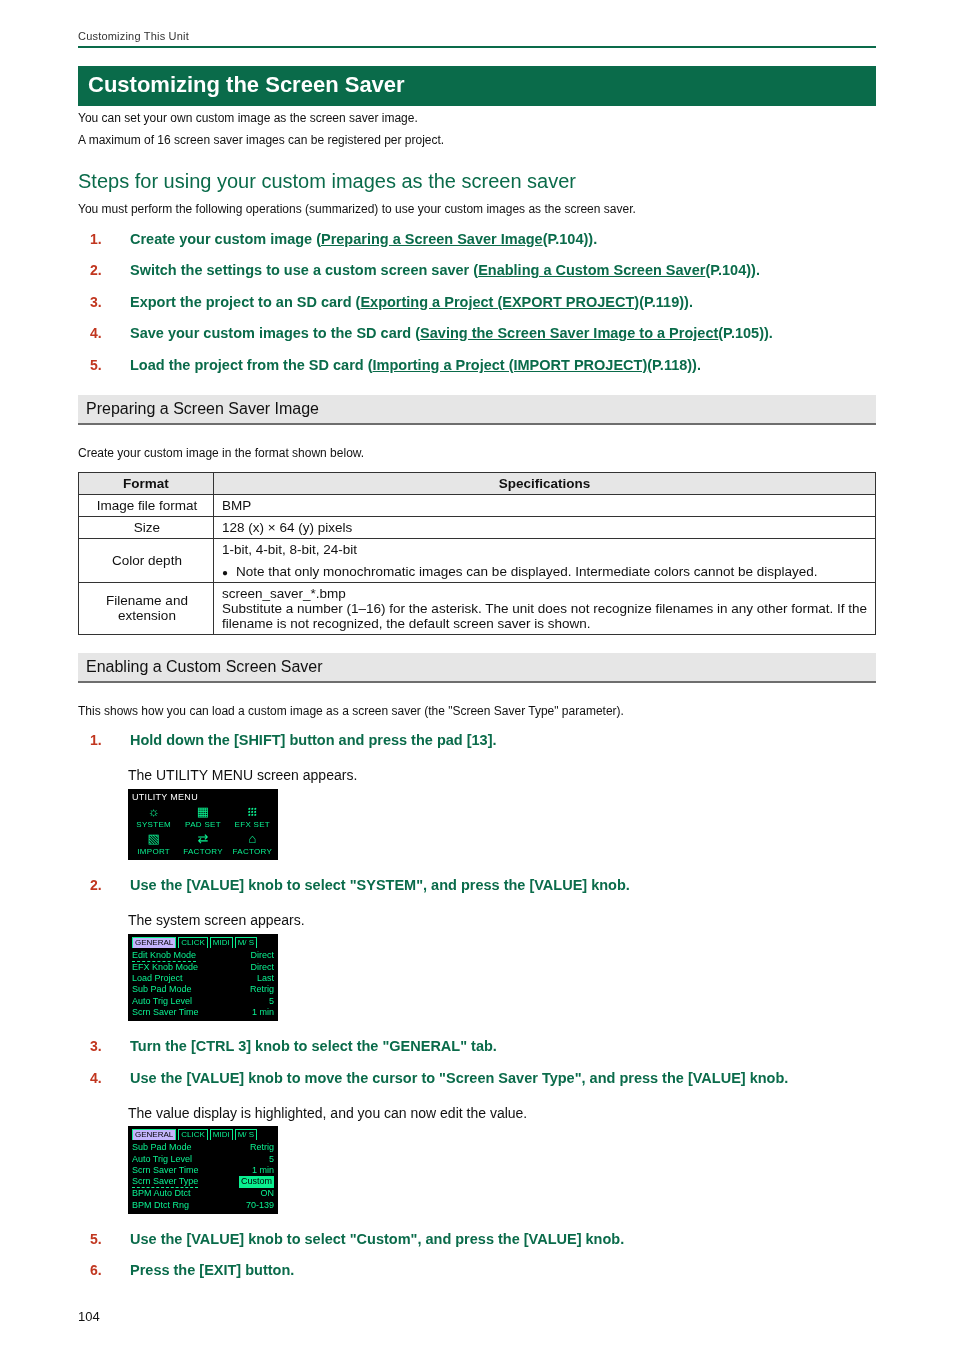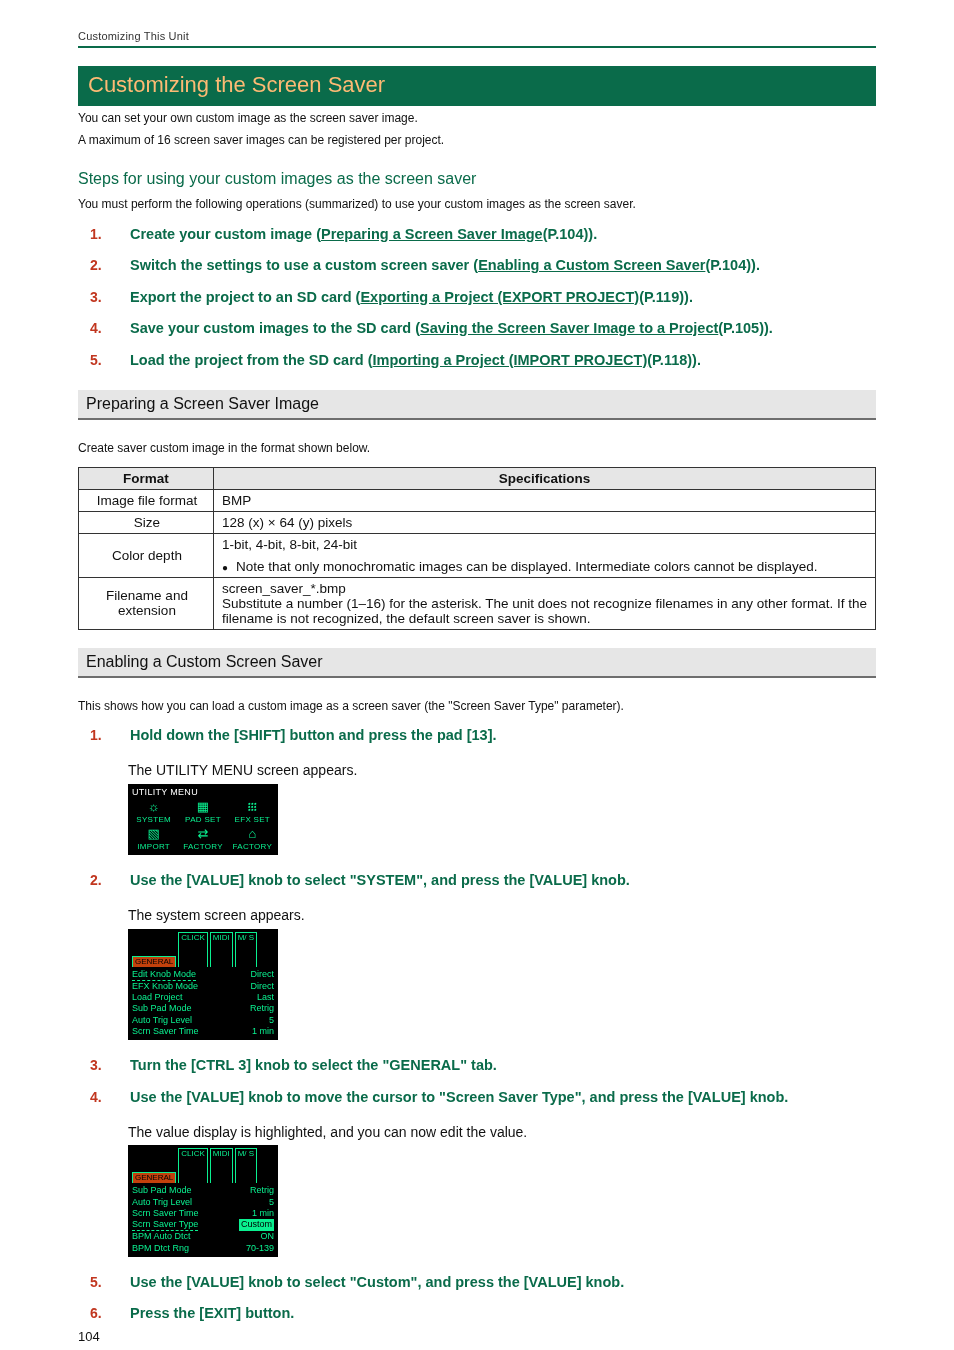--- a/index.html
+++ b/index.html
@@ -19,34 +19,34 @@
   .top-line {
     font-size: 11px;
     color: #333;
     padding-bottom: 4px;
     border-bottom: 2px solid #0a6b4a;
     margin-bottom: 18px;
     letter-spacing: .2px;
   }
   .h1bar {
     background: #0a6b4a;
-    color: #fdba74;
+    color: #ffffff;
     font-size: 22px;
     padding: 6px 10px 8px 10px;
-    font-weight: 400;
+    font-weight: 700;
     margin-bottom: 3px;
   }
   .body-p {
     font-size: 12px;
     margin: 4px 0 6px 0;
     line-height: 1.35;
   }
   .h2green {
     color: #0a6b4a;
-    font-size: 16px;
+    font-size: 20px;
     font-weight: 400;
     margin: 22px 0 8px 0;
   }
   ol.steps {
     list-style: none;
     padding: 0;
     margin: 6px 0 10px 0;
   }
   ol.steps > li {
     display: flex;
@@ -151,23 +151,22 @@
     margin-bottom: 2px;
   }
   .screenshot .tab {
     background: #000;
     color: #0af090;
     padding: 0 2px;
     border: 1px solid #0af090;
     border-bottom: 0;
   }
   .screenshot .tab.active {
-    background: #c2410c;
+    background: #c4b5fd;
     color: #000;
-    margin-top: 24px;
   }
   .screenshot .hl {
     background: #0af090;
     color: #000;
     padding: 0 2px;
   }
   .screenshot .green { color: #0af090; }
   .icon-grid {
     display: grid;
     grid-template-columns: repeat(3, 1fr);
@@ -232,21 +231,21 @@
     </li>
     <li>
       <span class="step-num">5.</span>
       <span class="step-body">
         <span>Load the project from the SD card (</span><a class="step-link">Importing a Project (IMPORT PROJECT)</a><span>(P.118)).</span>
       </span>
     </li>
   </ol>
 
   <div class="h3gray">Preparing a Screen Saver Image</div>
-  <p class="body-p">Create saver custom image in the format shown below.</p>
+  <p class="body-p">Create your custom image in the format shown below.</p>
 
   <table class="spec">
     <thead>
       <tr>
         <th>Format</th>
         <th>Specifications</th>
       </tr>
     </thead>
     <tbody>
       <tr>

